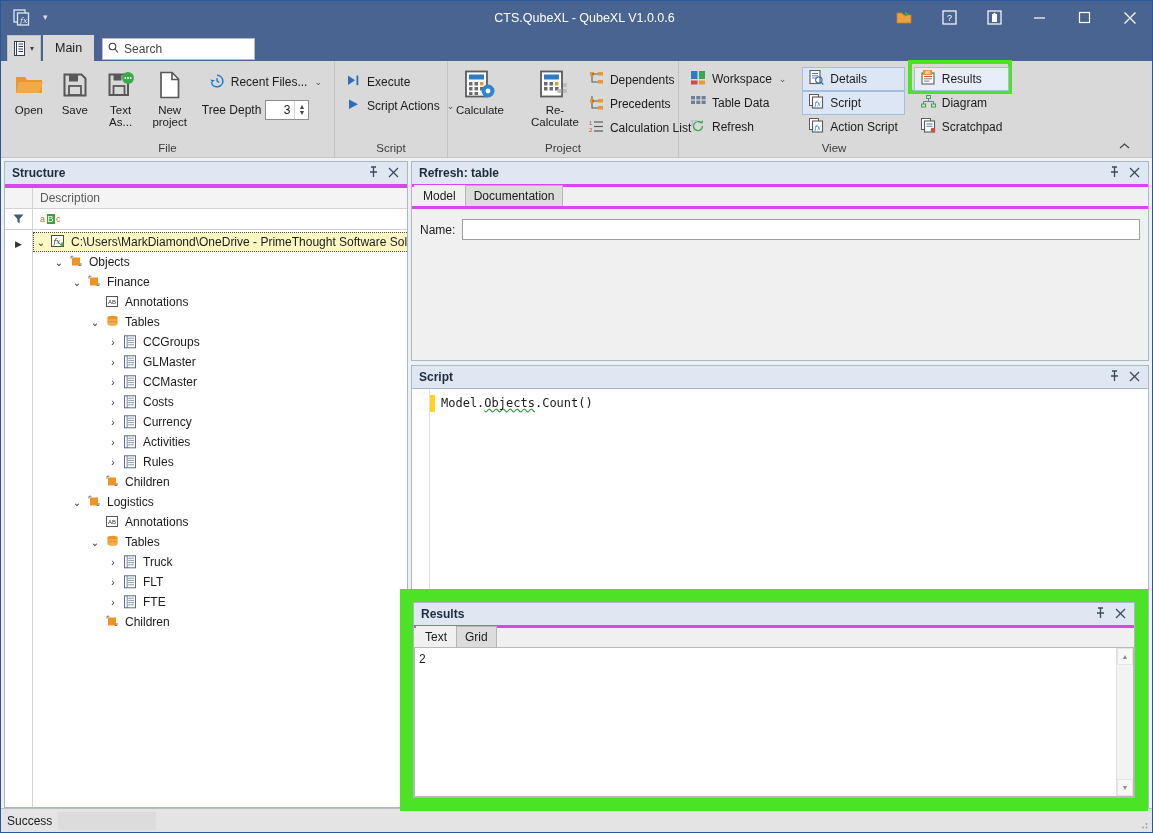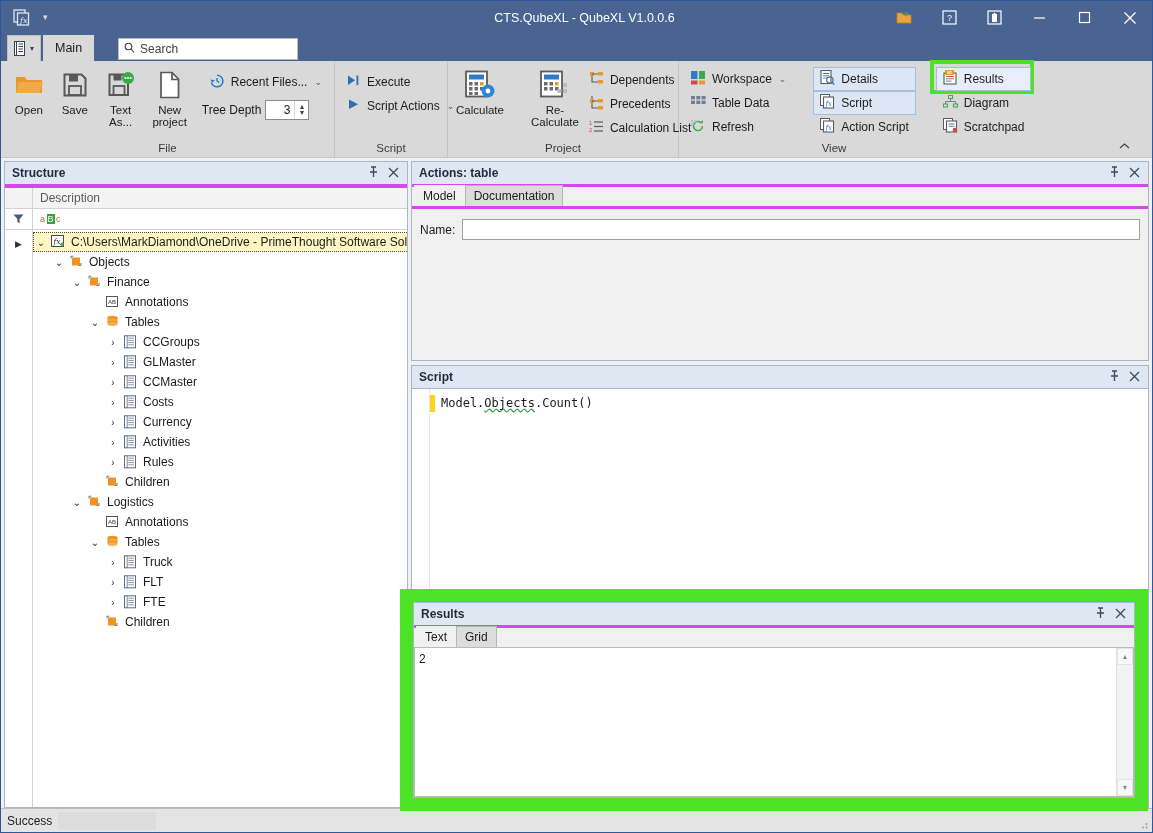--- a/index.html
+++ b/index.html
@@ -83,23 +83,23 @@
     min-width: 42px;
     padding: 0 12px;
     display: flex; align-items: center; justify-content: center;
     font-size: 12.5px;
     color: #1b1b1b;
     background: #d9d9d9;
     margin-left: 2px;
   }
   .tab.active { background: #d9d9d9; }
   .searchbox {
-    margin-left: 24px;
+    margin-left: 8px;
     margin-bottom: 1px;
-    width: 180px; height: 22px;
+    width: 153px; height: 22px;
     background: #ffffff;
     border: 1px solid #b9b9b9;
     display: flex; align-items: center;
     gap: 5px;
     padding: 0 5px;
     font-size: 12px;
     color: #3c3c3c;
   }
 
   
@@ -700,21 +700,21 @@
               </svg>
             </span>
             <span>Calculation List</span>
           </div>
         </div>
       </div>
       <div class="rg-label">Project</div>
     </div>
 
     <div class="ribbon-group" style="width:460px;border-right:none;">
-      <div class="rg-body" style="gap:20px;">
+      <div class="rg-body" style="gap:9px;">
         <div class="small-col">
           <div class="small-btn">
             <span>
               <svg width="15" height="14" viewBox="0 0 15 14">
                 <rect x="0" y="0" width="6.5" height="8" fill="#2e7cc4"></rect>
                 <rect x="8" y="0" width="6" height="8" fill="#3ba84a"></rect>
                 <rect x="0" y="9.5" width="6.5" height="4" fill="#d04a4a"></rect>
                 <rect x="8" y="9.5" width="6" height="4" fill="#e8992e"></rect>
               </svg>
             </span>
@@ -1125,21 +1125,21 @@
               </div>
             </div>
         </div>
       </div>
     </div>
 
     <div class="right-col">
 
       <div class="panel details-panel">
         <div class="panel-header">
-          <span>Actions: table</span>
+          <span>Refresh: table</span>
           <span class="hdr-actions">
             <span class="hdr-ico">
               <svg width="11" height="12" viewBox="0 0 11 12">
                   <path d="M3 1h5M5.5 1v5M2 6h7M5.5 6v5" stroke="#3b4a5e" stroke-width="1.3" fill="none"></path>
                 </svg>
             </span>
             <span class="hdr-ico">
               <svg width="11" height="11" viewBox="0 0 11 11">
                   <line x1="1" y1="1" x2="10" y2="10" stroke="#3b4a5e" stroke-width="1.2"></line>
                   <line x1="10" y1="1" x2="1" y2="10" stroke="#3b4a5e" stroke-width="1.2"></line>

